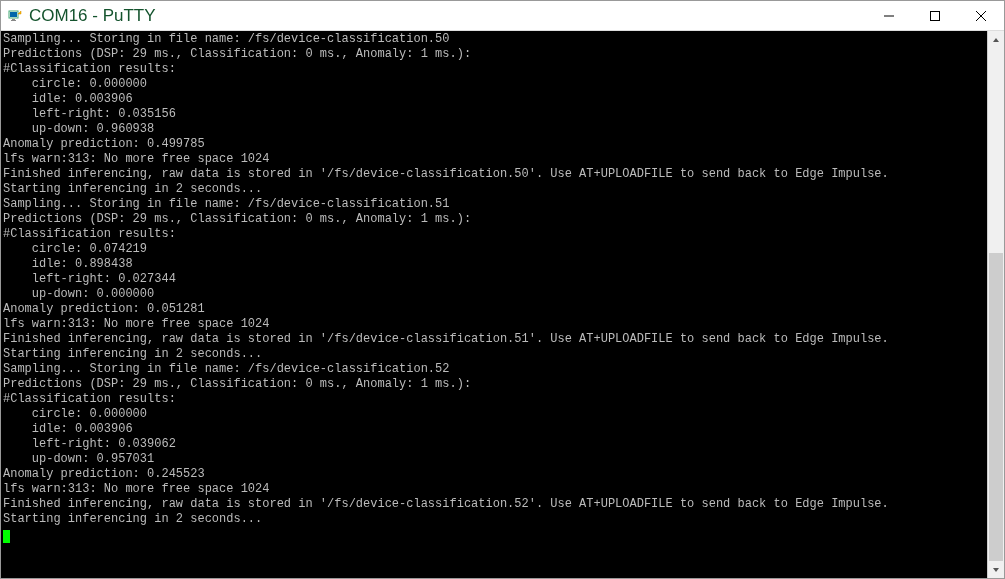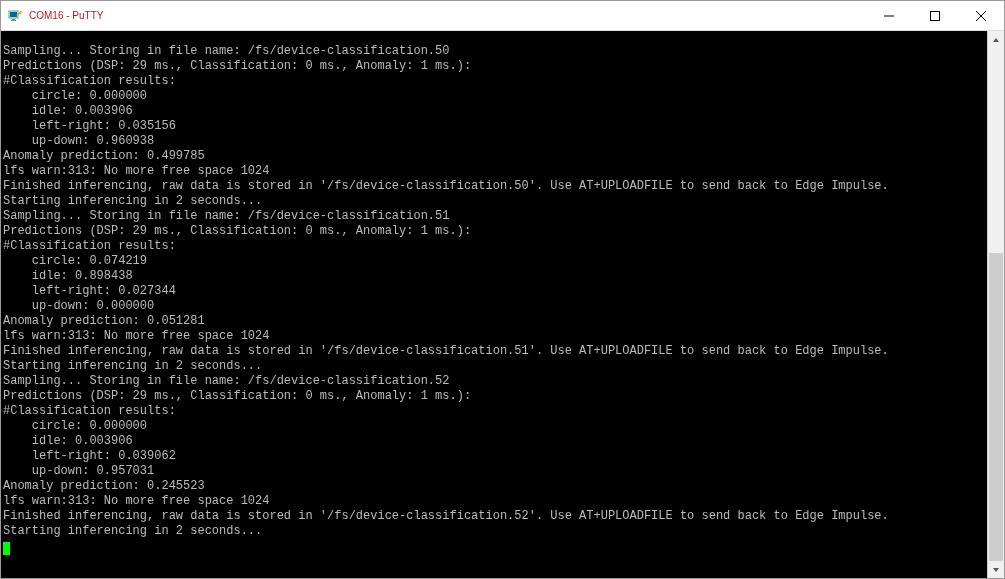--- a/index.html
+++ b/index.html
@@ -26,22 +26,22 @@
     }
     .titlebar-icon {
       width: 16px;
       height: 16px;
       margin-right: 6px;
       display: inline-flex;
       align-items: center;
       justify-content: center;
     }
     .titlebar-title {
-      font-size: 10px;
-      color: #b91c1c;
+      font-size: 17px;
+      color: #14532d;
       flex: 1;
     }
     .window-controls {
       display: flex;
       height: 100%;
     }
     .window-btn {
       width: 46px;
       height: 100%;
       display: flex;
@@ -56,21 +56,21 @@
       height: calc(100% - 30px);
       background: #000;
     }
     .terminal {
       flex: 1;
       background: #000;
       color: #bbb;
       font-family: "Consolas", "Courier New", monospace;
       font-size: 12px;
       line-height: 15px;
-      padding: 13px 2px;
+      padding: 1px 2px;
       white-space: pre;
       overflow: hidden;
       position: relative;
     }
     .terminal-line {
       display: block;
     }
     .cursor {
       display: inline-block;
       width: 7px;

